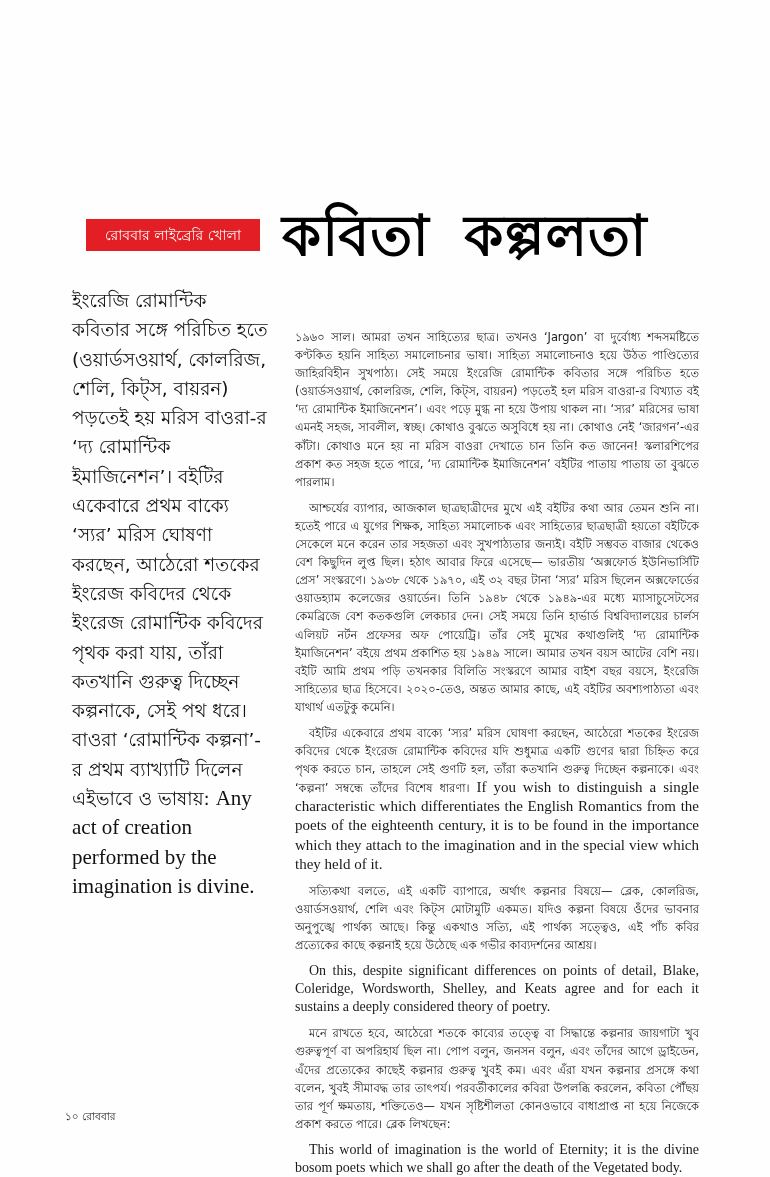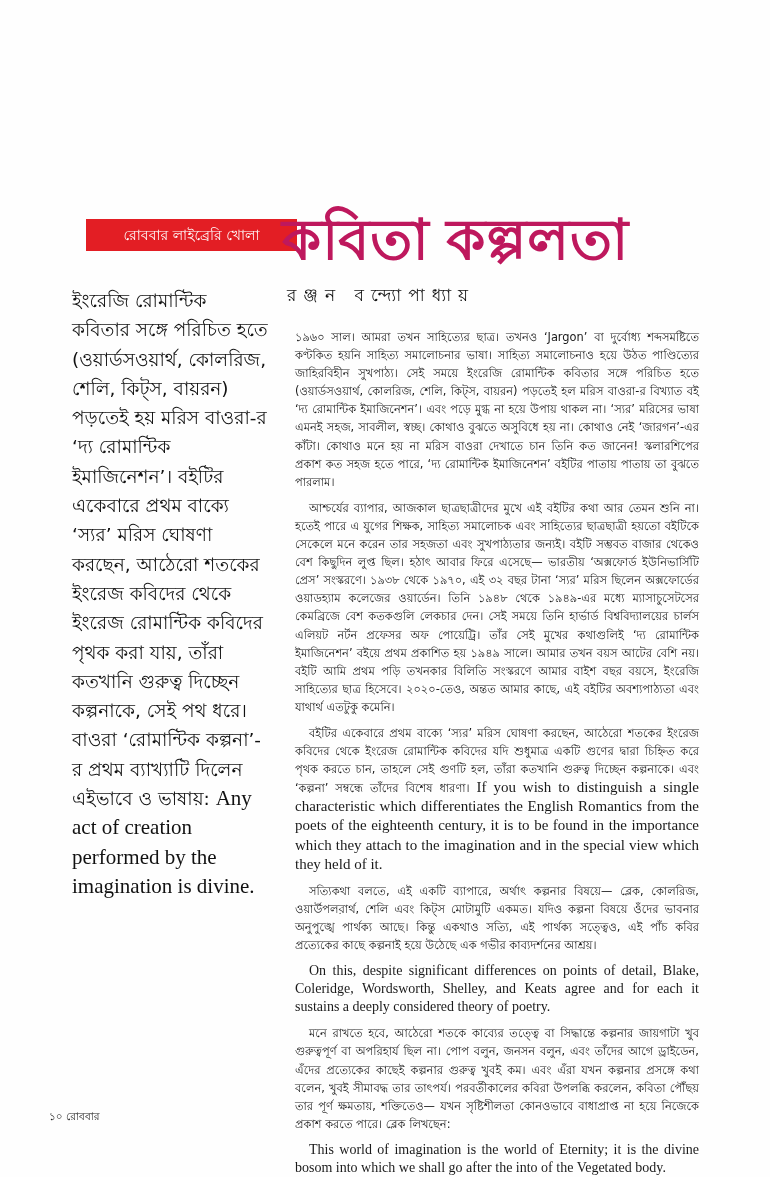--- a/index.html
+++ b/index.html
@@ -17,40 +17,40 @@
     }
     .page {
       position: absolute;
       inset: 0;
       background: #fefefe;
     }
     .section-label {
       position: absolute;
       left: 86px;
       top: 219px;
-      width: 211px;
+      width: 174px;
       height: 32px;
       background: #e31e24;
       color: #ffffff;
       font-family: "DejaVu Sans", "Liberation Sans", sans-serif;
       font-size: 14px;
       line-height: 32px;
       text-align: center;
       white-space: nowrap;
       overflow: hidden;
     }
     .headline {
       position: absolute;
       left: 282px;
       top: 200px;
-      font-family: Liberation Sans, sans-serif;
+      font-family: Liberation Mono, monospace;
       font-size: 56px;
       font-weight: bold;
       line-height: 80px;
-      color: #be185d;
+      color: #000000;
       letter-spacing: 1px;
       white-space: nowrap;
     }
     .byline {
       position: absolute;
       left: 287px;
       top: 282px;
       font-family: "DejaVu Sans", "Liberation Sans", sans-serif;
       font-size: 17px;
       letter-spacing: 7px;
@@ -94,52 +94,51 @@
       font-family: "Liberation Serif", "DejaVu Serif", serif;
       font-size: 14px;
       line-height: 18.1px;
     }
     .article .inline-eng {
       font-family: "Liberation Serif", "DejaVu Serif", serif;
       font-size: 15px;
     }
     .folio {
       position: absolute;
-      left: 49px;
+      left: 65px;
       top: 1109px;
       font-family: "DejaVu Sans", "Liberation Sans", sans-serif;
       font-size: 10.5px;
       color: #222222;
       white-space: nowrap;
     }
   </style>
 </head>
 <body>
 
 <div class="page">
 
   <div class="section-label">রোববার লাইব্রেরি খোলা</div>
 
   <h1 class="headline" style="margin:0;">কবিতা কল্পলতা</h1>
 
-  <div class="byline">রঞ্জন বন্দ্যোপাধ্যায়</div>
 
   <div class="pullquote">
     <span>ইংরেজি রোমান্টিক কবিতার সঙ্গে পরিচিত হতে (ওয়ার্ডসওয়ার্থ, কোলরিজ, শেলি, কিট্স, বায়রন) পড়তেই হয় মরিস বাওরা-র ‘দ্য রোমান্টিক ইমাজিনেশন’। বইটির একেবারে প্রথম বাক্যে ‘স্যর’ মরিস ঘোষণা করছেন, আঠেরো শতকের ইংরেজ কবিদের থেকে ইংরেজ রোমান্টিক কবিদের পৃথক করা যায়, তাঁরা কতখানি গুরুত্ব দিচ্ছেন কল্পনাকে, সেই পথ ধরে। বাওরা ‘রোমান্টিক কল্পনা’-র প্রথম ব্যাখ্যাটি দিলেন এইভাবে ও ভাষায়:</span>
     <span class="eng">Any act of creation performed by the imagination is divine.</span>
   </div>
 
   <div class="article">
     <p class="first">১৯৬০ সাল। আমরা তখন সাহিত্যের ছাত্র। তখনও ‘Jargon’ বা দুর্বোধ্য শব্দসমষ্টিতে কণ্টকিত হয়নি সাহিত্য সমালোচনার ভাষা। সাহিত্য সমালোচনাও হয়ে উঠত পাণ্ডিত্যের জাহিরবিহীন সুখপাঠ্য। সেই সময়ে ইংরেজি রোমান্টিক কবিতার সঙ্গে পরিচিত হতে (ওয়ার্ডসওয়ার্থ, কোলরিজ, শেলি, কিট্স, বায়রন) পড়তেই হল মরিস বাওরা-র বিখ্যাত বই ‘দ্য রোমান্টিক ইমাজিনেশন’। এবং পড়ে মুগ্ধ না হয়ে উপায় থাকল না। ‘স্যর’ মরিসের ভাষা এমনই সহজ, সাবলীল, স্বচ্ছ। কোথাও বুঝতে অসুবিধে হয় না। কোথাও নেই ‘জারগন’-এর কাঁটা। কোথাও মনে হয় না মরিস বাওরা দেখাতে চান তিনি কত জানেন! স্কলারশিপের প্রকাশ কত সহজ হতে পারে, ‘দ্য রোমান্টিক ইমাজিনেশন’ বইটির পাতায় পাতায় তা বুঝতে পারলাম।</p>
     <p>আশ্চর্যের ব্যাপার, আজকাল ছাত্রছাত্রীদের মুখে এই বইটির কথা আর তেমন শুনি না। হতেই পারে এ যুগের শিক্ষক, সাহিত্য সমালোচক এবং সাহিত্যের ছাত্রছাত্রী হয়তো বইটিকে সেকেলে মনে করেন তার সহজতা এবং সুখপাঠ্যতার জন্যই। বইটি সম্ভবত বাজার থেকেও বেশ কিছুদিন লুপ্ত ছিল। হঠাৎ আবার ফিরে এসেছে— ভারতীয় ‘অক্সফোর্ড ইউনিভার্সিটি প্রেস’ সংস্করণে। ১৯৩৮ থেকে ১৯৭০, এই ৩২ বছর টানা ‘স্যর’ মরিস ছিলেন অক্সফোর্ডের ওয়াডহ্যাম কলেজের ওয়ার্ডেন। তিনি ১৯৪৮ থেকে ১৯৪৯-এর মধ্যে ম্যাসাচুসেটসের কেমব্রিজে বেশ কতকগুলি লেকচার দেন। সেই সময়ে তিনি হার্ভার্ড বিশ্ববিদ্যালয়ের চার্লস এলিয়ট নর্টন প্রফেসর অফ পোয়েট্রি। তাঁর সেই মুখের কথাগুলিই ‘দ্য রোমান্টিক ইমাজিনেশন’ বইয়ে প্রথম প্রকাশিত হয় ১৯৪৯ সালে। আমার তখন বয়স আটের বেশি নয়। বইটি আমি প্রথম পড়ি তখনকার বিলিতি সংস্করণে আমার বাইশ বছর বয়সে, ইংরেজি সাহিত্যের ছাত্র হিসেবে। ২০২০-তেও, অন্তত আমার কাছে, এই বইটির অবশ্যপাঠ্যতা এবং যাথার্থ এতটুকু কমেনি।</p>
     <p><span>বইটির একেবারে প্রথম বাক্যে ‘স্যর’ মরিস ঘোষণা করছেন, আঠেরো শতকের ইংরেজ কবিদের থেকে ইংরেজ রোমান্টিক কবিদের যদি শুধুমাত্র একটি গুণের দ্বারা চিহ্নিত করে পৃথক করতে চান, তাহলে সেই গুণটি হল, তাঁরা কতখানি গুরুত্ব দিচ্ছেন কল্পনাকে। এবং ‘কল্পনা’ সম্বন্ধে তাঁদের বিশেষ ধারণা।</span> <span class="inline-eng">If you wish to distinguish a single characteristic which differentiates the English Romantics from the poets of the eighteenth century, it is to be found in the importance which they attach to the imagination and in the special view which they held of it.</span></p>
-    <p>সত্যিকথা বলতে, এই একটি ব্যাপারে, অর্থাৎ কল্পনার বিষয়ে— ব্লেক, কোলরিজ, ওয়ার্উপলব়ার্থ, শেলি এবং কিট্স মোটামুটি একমত। যদিও কল্পনা বিষয়ে ওঁদের ভাবনার অনুপুঙ্খে পার্থক্য আছে। কিন্তু একথাও সত্যি, এই পার্থক্য সত্ত্বেও, এই পাঁচ কবির প্রত্যেকের কাছে কল্পনাই হয়ে উঠেছে এক গভীর কাব্যদর্শনের আশ্রয়।</p>
+    <p>সত্যিকথা বলতে, এই একটি ব্যাপারে, অর্থাৎ কল্পনার বিষয়ে— ব্লেক, কোলরিজ, ওয়ার্ডসওয়ার্থ, শেলি এবং কিট্স মোটামুটি একমত। যদিও কল্পনা বিষয়ে ওঁদের ভাবনার অনুপুঙ্খে পার্থক্য আছে। কিন্তু একথাও সত্যি, এই পার্থক্য সত্ত্বেও, এই পাঁচ কবির প্রত্যেকের কাছে কল্পনাই হয়ে উঠেছে এক গভীর কাব্যদর্শনের আশ্রয়।</p>
     <p class="quote">On this, despite significant differences on points of detail, Blake, Coleridge, Wordsworth, Shelley, and Keats agree and for each it sustains a deeply considered theory of poetry.</p>
     <p>মনে রাখতে হবে, আঠেরো শতকে কাব্যের তত্ত্বে বা সিদ্ধান্তে কল্পনার জায়গাটা খুব গুরুত্বপূর্ণ বা অপরিহার্য ছিল না। পোপ বলুন, জনসন বলুন, এবং তাঁদের আগে ড্রাইডেন, এঁদের প্রত্যেকের কাছেই কল্পনার গুরুত্ব খুবই কম। এবং এঁরা যখন কল্পনার প্রসঙ্গে কথা বলেন, খুবই সীমাবদ্ধ তার তাৎপর্য। পরবর্তীকালের কবিরা উপলব্ধি করলেন, কবিতা পৌঁছয় তার পূর্ণ ক্ষমতায়, শক্তিতেও— যখন সৃষ্টিশীলতা কোনওভাবে বাধাপ্রাপ্ত না হয়ে নিজেকে প্রকাশ করতে পারে। ব্লেক লিখছেন:</p>
-    <p class="quote">This world of imagination is the world of Eternity; it is the divine bosom into which we shall go after the into of the Vegetated body.</p>
+    <p class="quote">This world of imagination is the world of Eternity; it is the divine bosom poets which we shall go after the death of the Vegetated body.</p>
   </div>
 
   <div class="folio">
     <span>১০</span>
     <span>রোববার</span>
   </div>
 
 </div>
 
 </body></html>

